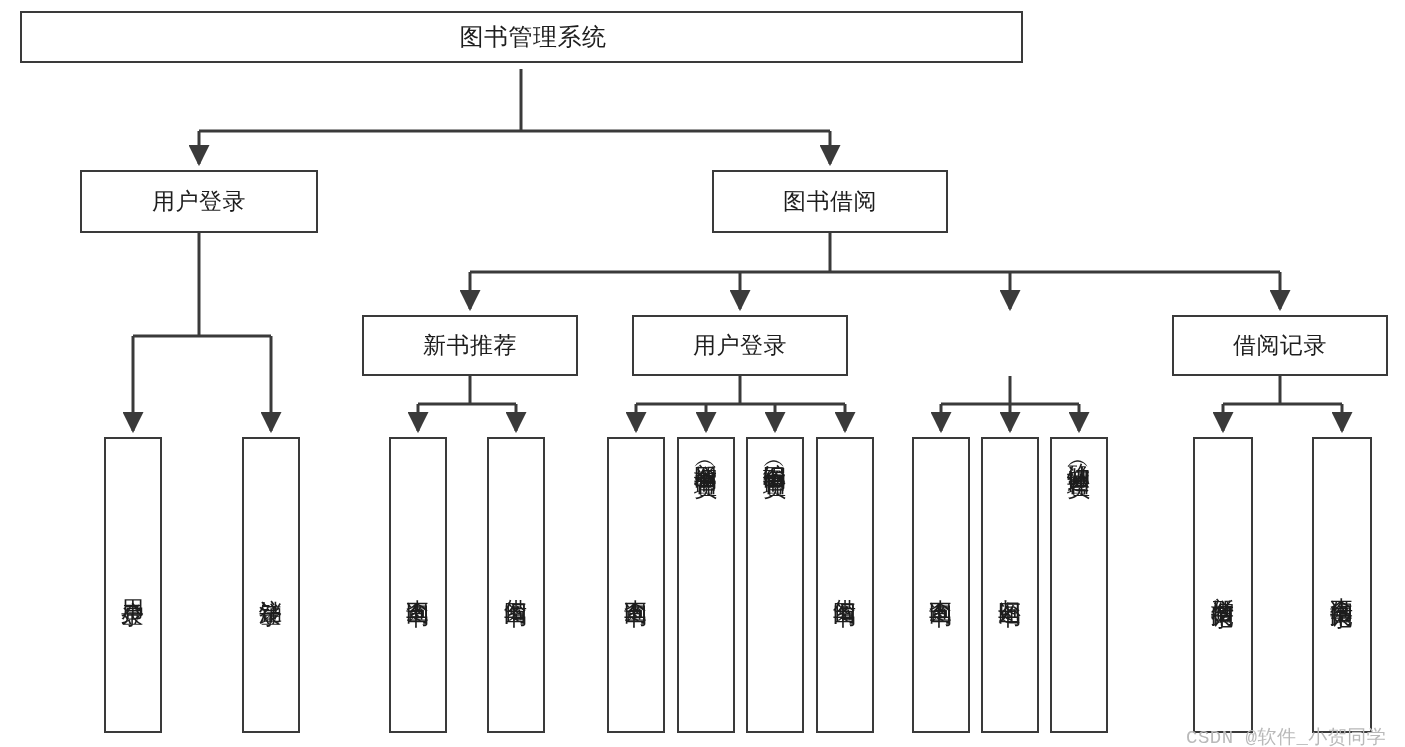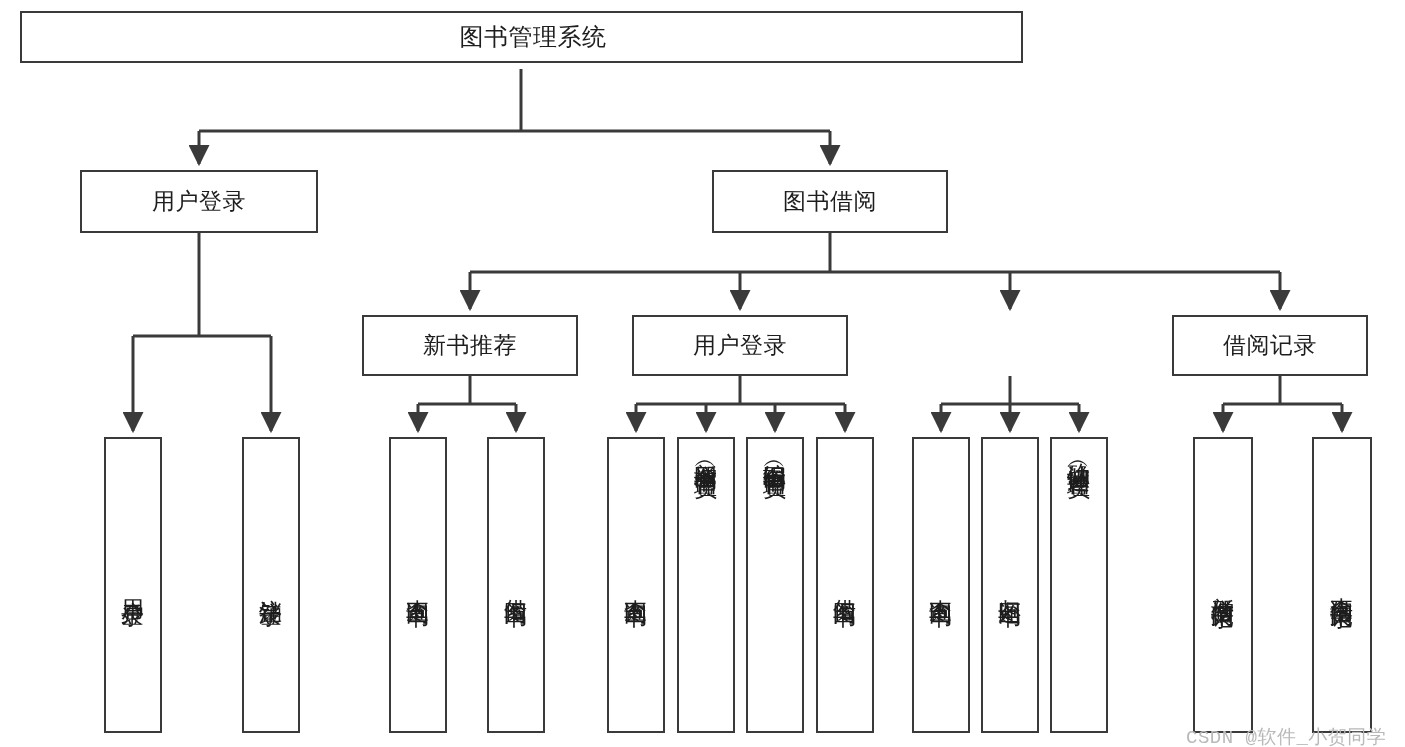--- a/index.html
+++ b/index.html
@@ -146,21 +146,21 @@
   <div class="node h" style="left:712px; top:170px; width:236px; height:63px;">
     <span class="lbl">图书借阅</span>
   </div>
 
   <div class="node h" style="left:362px; top:315px; width:216px; height:61px;">
     <span class="lbl">新书推荐</span>
   </div>
   <div class="node h" style="left:632px; top:315px; width:216px; height:61px;">
     <span class="lbl">用户登录</span>
   </div>
-  <div class="node h" style="left:1172px; top:315px; width:196px; height:61px;">
+  <div class="node h" style="left:1172px; top:315px; width:216px; height:61px;">
     <span class="lbl">借阅记录</span>
   </div>
 
   <div class="node v mid" style="left:104px; top:437px; width:58px; height:296px;">
     <span class="lbl">用户登录</span>
   </div>
   <div class="node v mid" style="left:242px; top:437px; width:58px; height:296px;">
     <span class="lbl">注销登录</span>
   </div>
 

